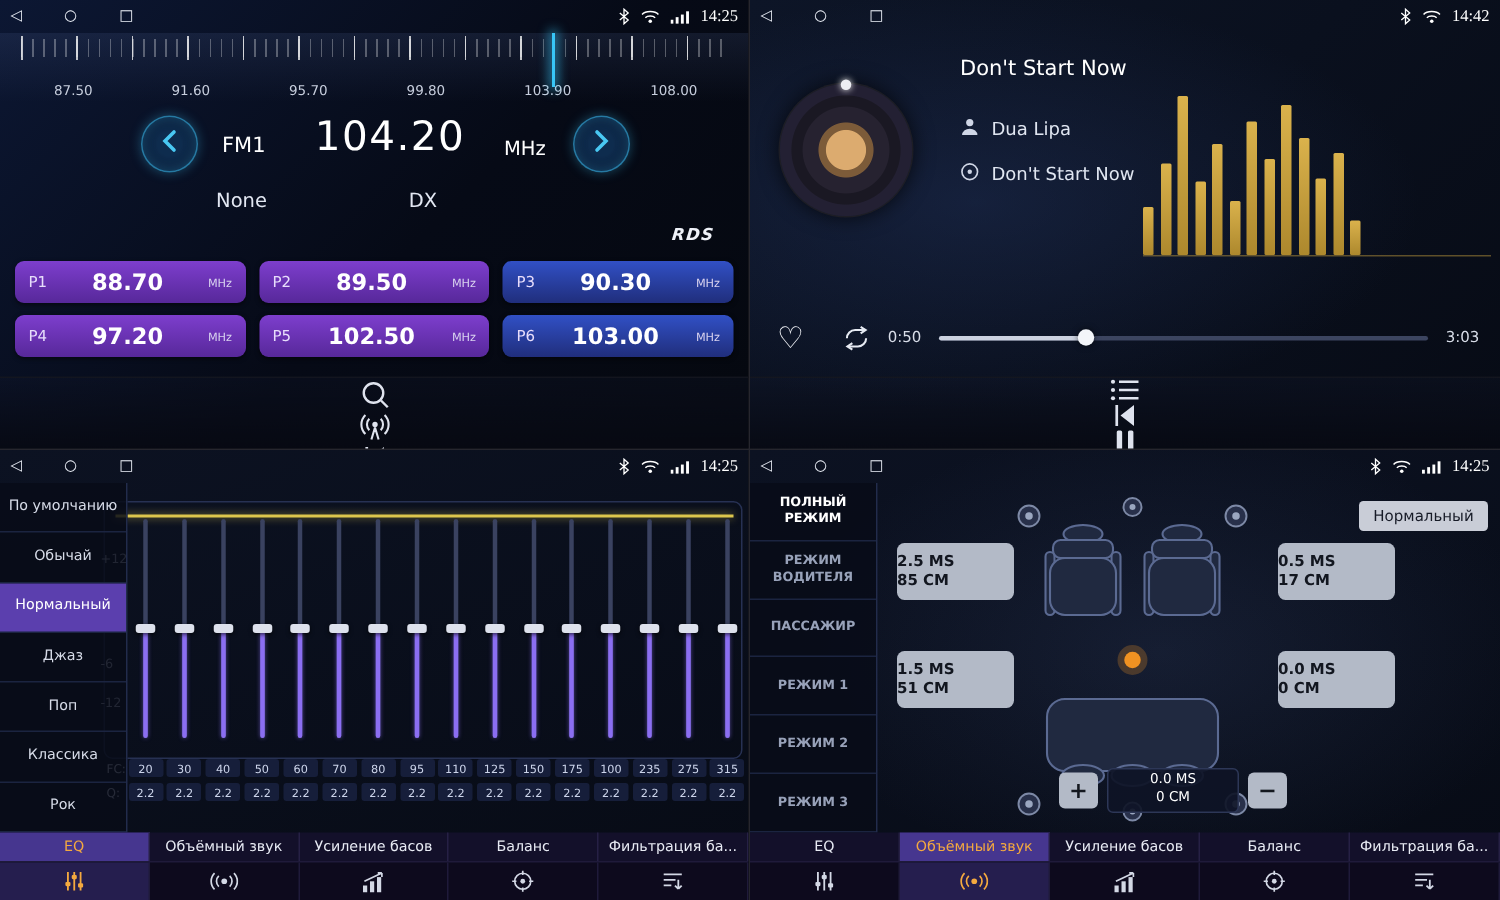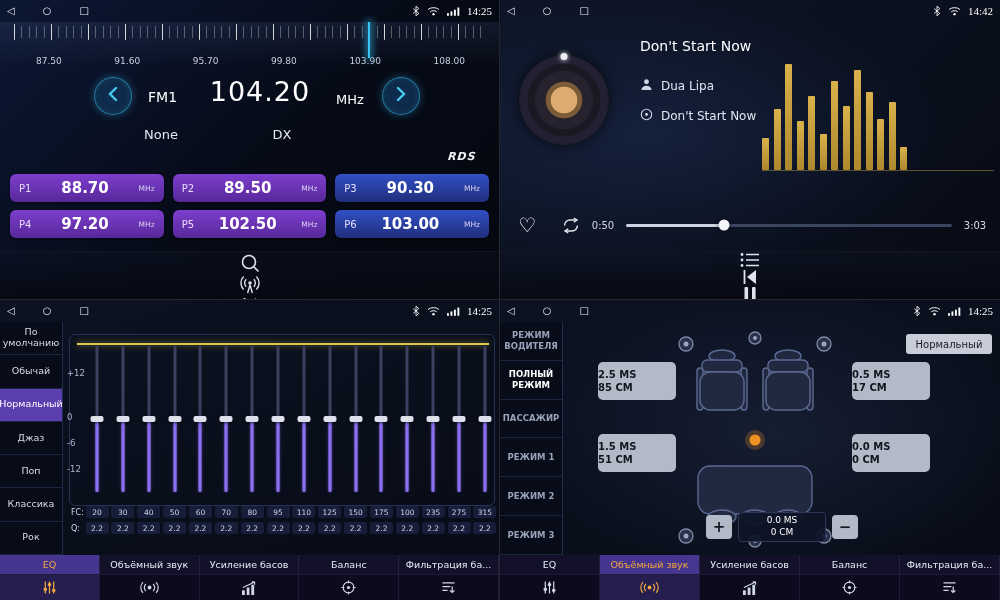--- a/index.html
+++ b/index.html
@@ -76,21 +76,21 @@
   .controls { position:absolute; left:18px; right:10px; top:210px; height:30px; display:flex; align-items:center; }
   .heart-glyph { font-size:20px; color:#f2f4f8; width:36px; line-height:1; }
   .ctl-ic { display:flex; align-items:center; justify-content:center; width:34px; color:#e6eaf2; }
   .time-txt { font-size:10px; color:#d7dce7; width:30px; text-align:center; }
   .progress { flex:1; position:relative; height:3px; margin:0 8px; border-radius:2px; background:#3c4560; cursor:pointer; }
   .progress-fill { position:absolute; left:0; top:0; bottom:0; border-radius:2px; background:#ccd2e0; }
   .progress-knob { position:absolute; top:50%; transform:translate(-50%,-50%); width:11px; height:11px;
     border-radius:50%; background:#f3f5f9; box-shadow:0 0 4px rgba(0,0,0,.6); }
 
   
-  .side-list { position:absolute; left:0; top:22px; bottom:45px; width:63px; background:rgba(8,12,24,.85);
+  .side-list { position:absolute; left:0; top:22px; bottom:45px; width:85px; background:rgba(8,12,24,.85);
     border-right:1px solid #222c4c; display:flex; flex-direction:column; z-index:5; }
   .eq-preset { flex:1; display:flex; align-items:center; justify-content:center; text-align:center;
     font-size:9.5px; line-height:1.15; color:#d6dbe7; border-bottom:1px solid #1b2440; padding:1px 2px; cursor:pointer; }
   .eq-preset.selected { background:#5b3fae; color:#fff; }
   .sur-mode { flex:1; display:flex; align-items:center; justify-content:center; text-align:center;
     font-size:8.5px; font-weight:bold; line-height:1.25; color:#98a2b9; border-bottom:1px solid #1b2440; padding:1px 3px; cursor:pointer; }
   .sur-mode.selected { color:#fff; }
 
   
   .eq-main { position:absolute; left:63px; right:0; top:22px; bottom:45px; }
@@ -666,22 +666,22 @@
               <rect x="4" y="6" width="2.2" height="5" fill="#fff"></rect>
               <rect x="8" y="4" width="2.2" height="7" fill="#fff"></rect>
               <rect x="12" y="1.5" width="2.2" height="9.5" fill="#fff"></rect>
             </svg>
           </span>
         <span class="sb-time">14:25</span>
       </div>
     </div>
 
     <div class="side-list">
+        <div class="sur-mode selected">ПОЛНЫЙ РЕЖИМ</div>
         <div class="sur-mode">РЕЖИМ ВОДИТЕЛЯ</div>
-        <div class="sur-mode selected">ПОЛНЫЙ РЕЖИМ</div>
         <div class="sur-mode">ПАССАЖИР</div>
         <div class="sur-mode">РЕЖИМ 1</div>
         <div class="sur-mode">РЕЖИМ 2</div>
         <div class="sur-mode">РЕЖИМ 3</div>
       </div>
     <div class="profile-btn">Нормальный</div>
 
     <svg class="car-svg" width="170" height="225" viewBox="0 0 170 225">
       <circle class="spk" cx="16" cy="16" r="7"></circle>
         <circle class="spk-in" cx="16" cy="16" r="2.5"></circle>

